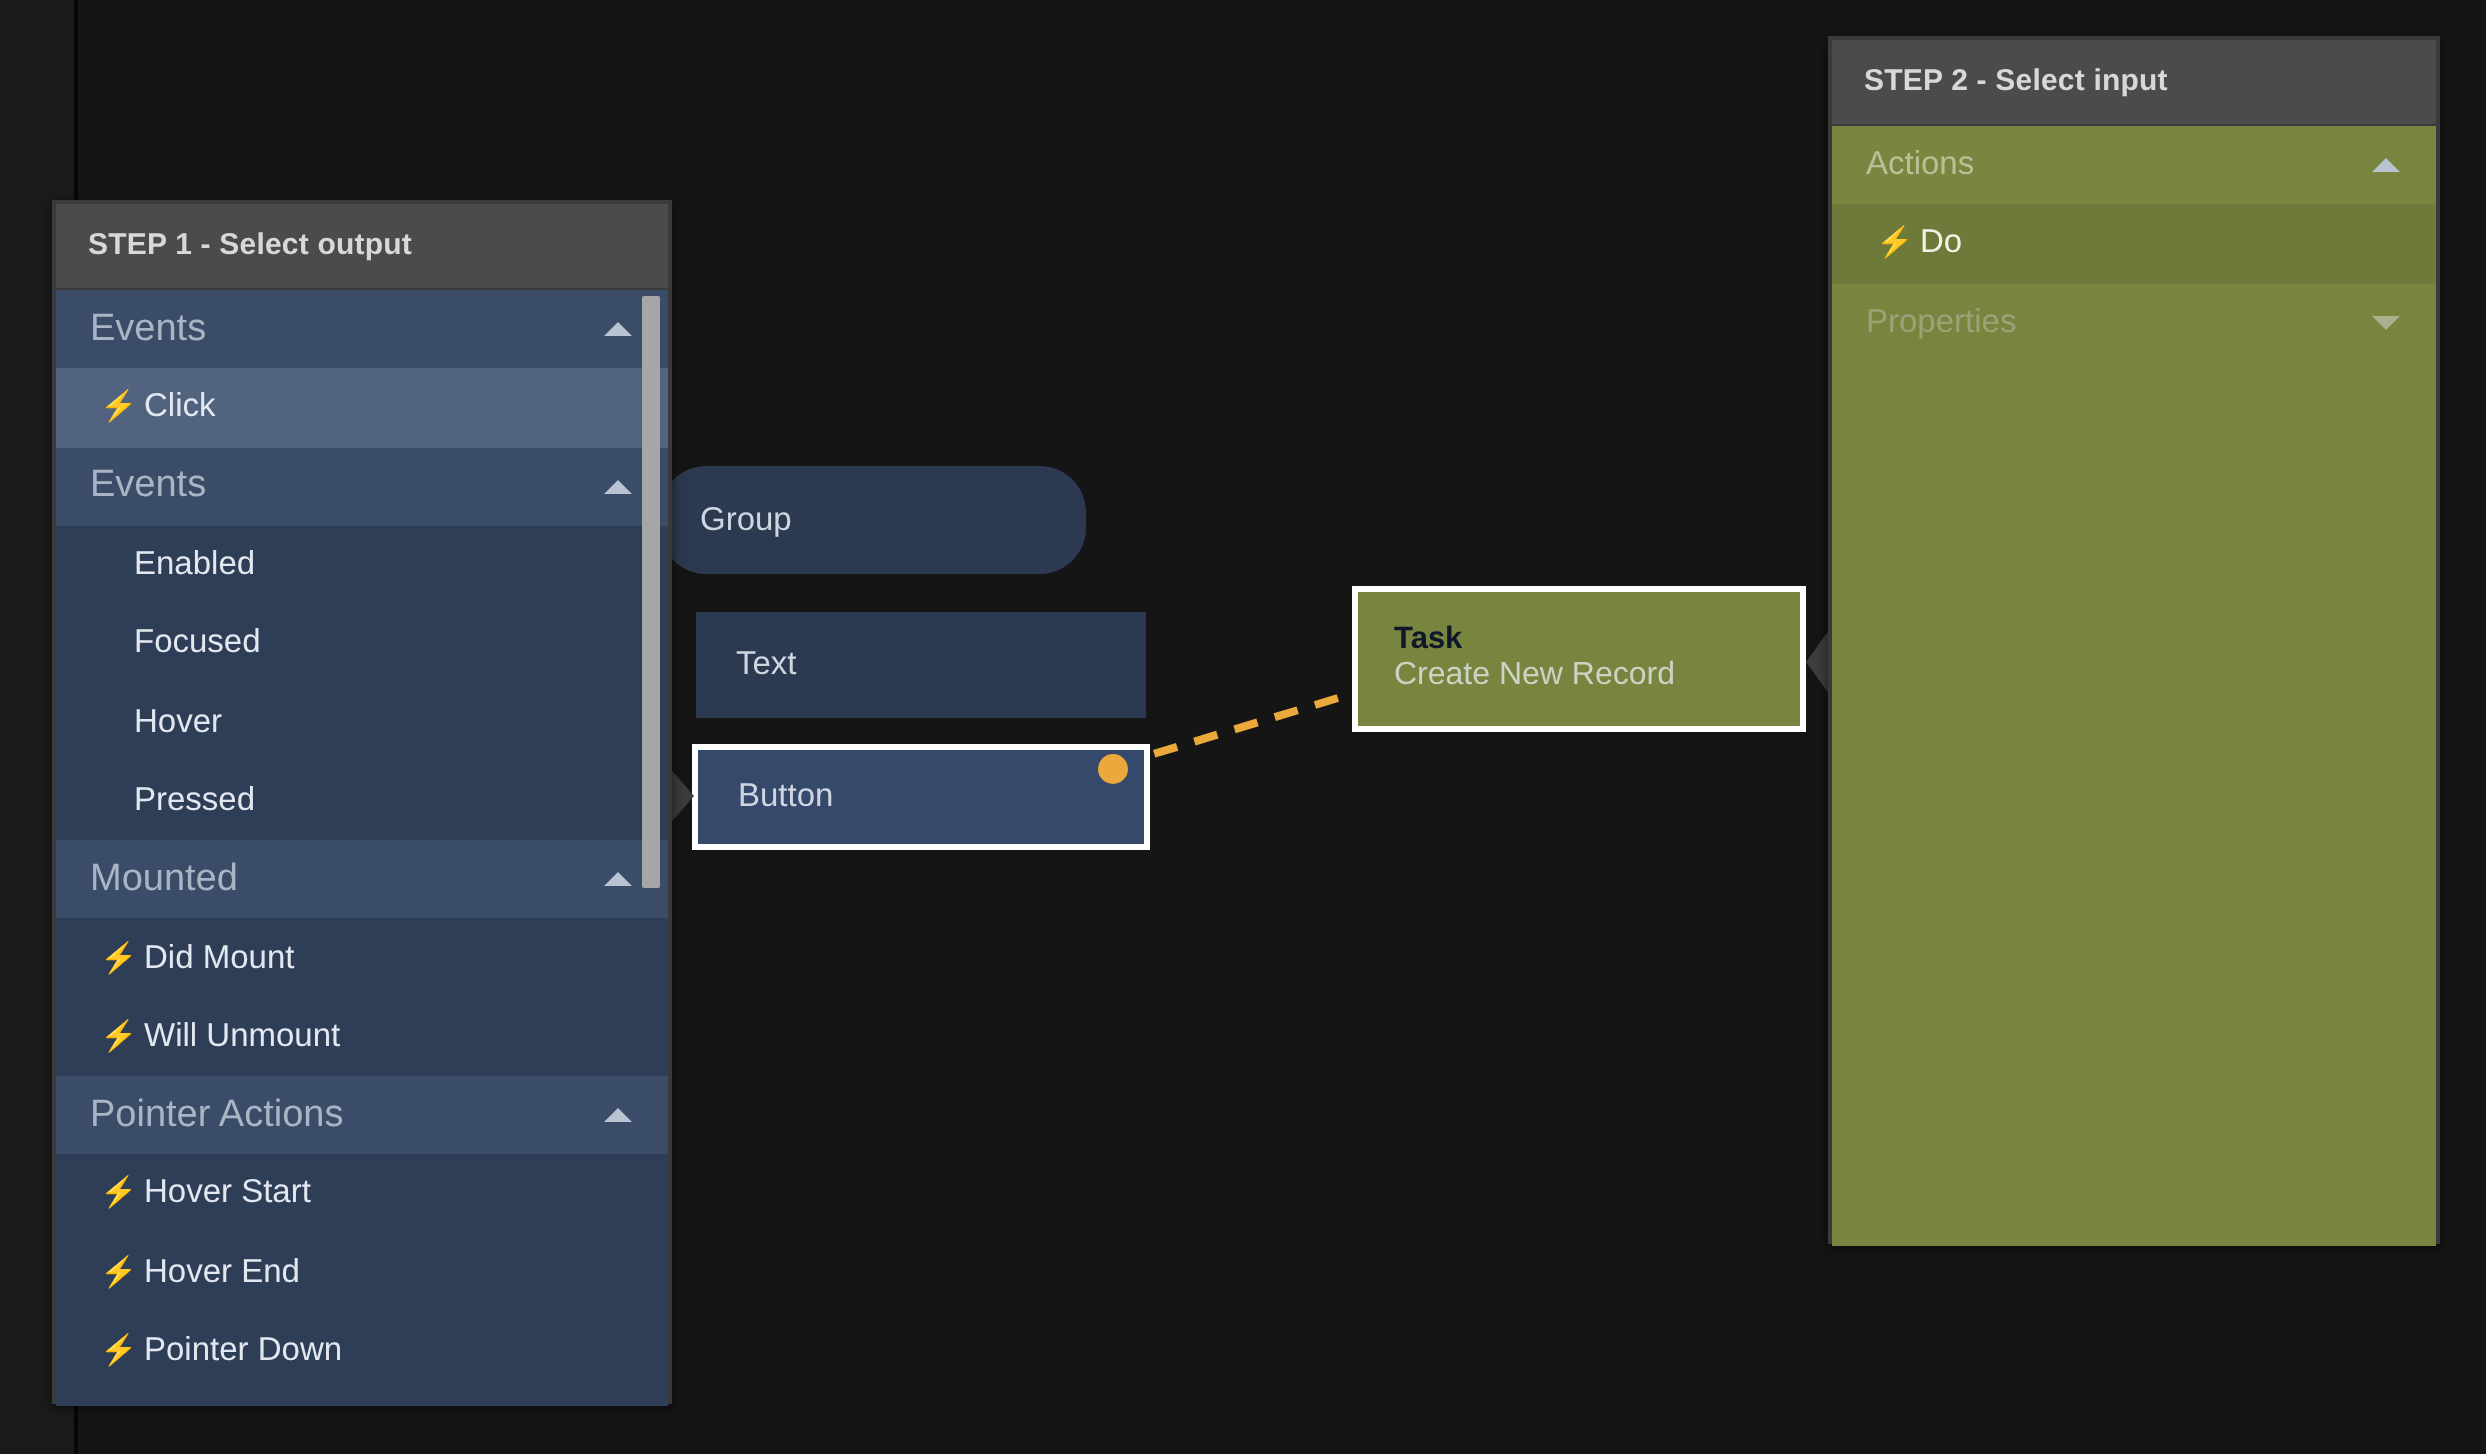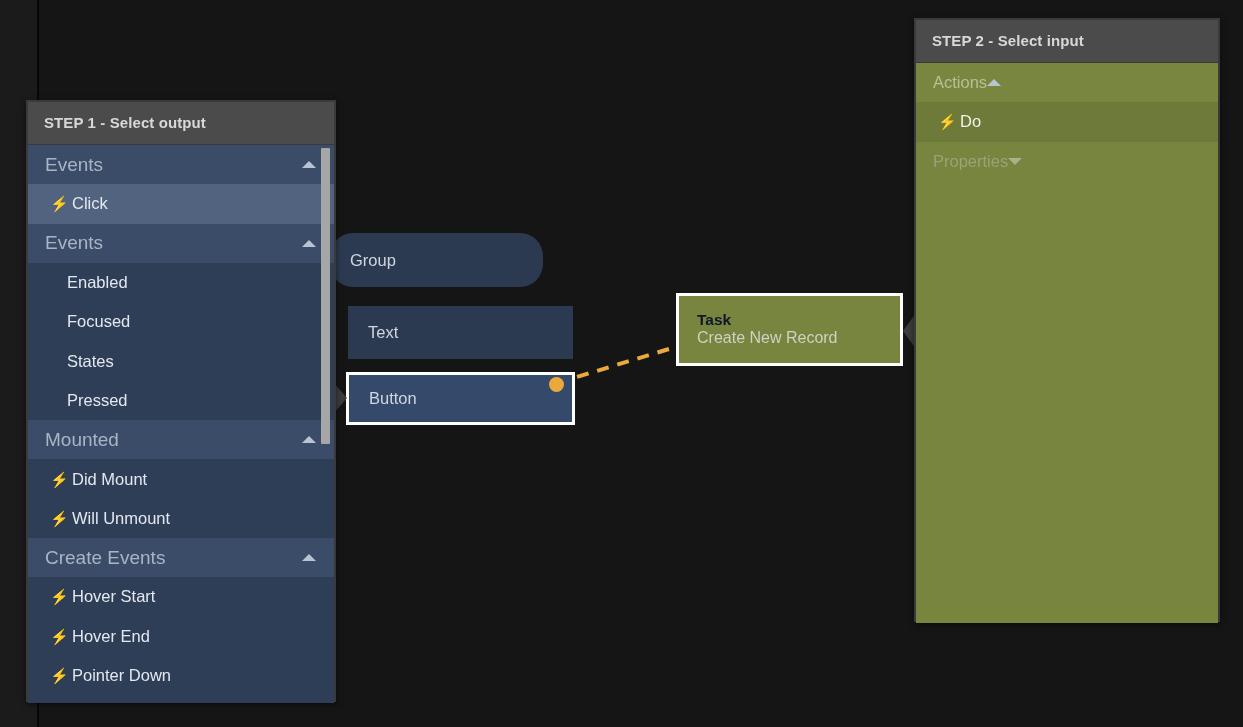--- a/index.html
+++ b/index.html
@@ -226,21 +226,21 @@
     width: 306px; height: 604px;
   }
   .list-green {
     background: #77853f;
     height: 560px;
     border-top: 1px solid #3a3a3a;
   }
   .row-group-green {
     background: #78863f;
     color: #b9c098;
-    justify-content: flex-start;
+    justify-content: space-between;
     padding-right: 16px;
   }
   .row-item-green {
     background: #6d7a39;
     color: #f0f2e6;
   }
   .row-group-green.properties {
     background: #77853f;
     color: #9aa377;
   }
@@ -306,39 +306,39 @@
             <span>Events</span>
             <span class="chev chev-up"></span>
           </div>
           <div class="row row-item no-icon">
             <span>Enabled</span>
           </div>
           <div class="row row-item no-icon">
             <span>Focused</span>
           </div>
           <div class="row row-item no-icon">
-            <span>States</span>
+            <span>Hover</span>
           </div>
           <div class="row row-item no-icon">
             <span>Pressed</span>
           </div>
           <div class="row row-group">
             <span>Mounted</span>
             <span class="chev chev-up"></span>
           </div>
           <div class="row row-item">
             <span class="bolt">⚡</span>
             <span>Did Mount</span>
           </div>
           <div class="row row-item">
             <span class="bolt">⚡</span>
             <span>Will Unmount</span>
           </div>
           <div class="row row-group">
-            <span>Create Events</span>
+            <span>Pointer Actions</span>
             <span class="chev chev-up"></span>
           </div>
           <div class="row row-item">
             <span class="bolt">⚡</span>
             <span>Hover Start</span>
           </div>
           <div class="row row-item">
             <span class="bolt">⚡</span>
             <span>Hover End</span>
           </div>

